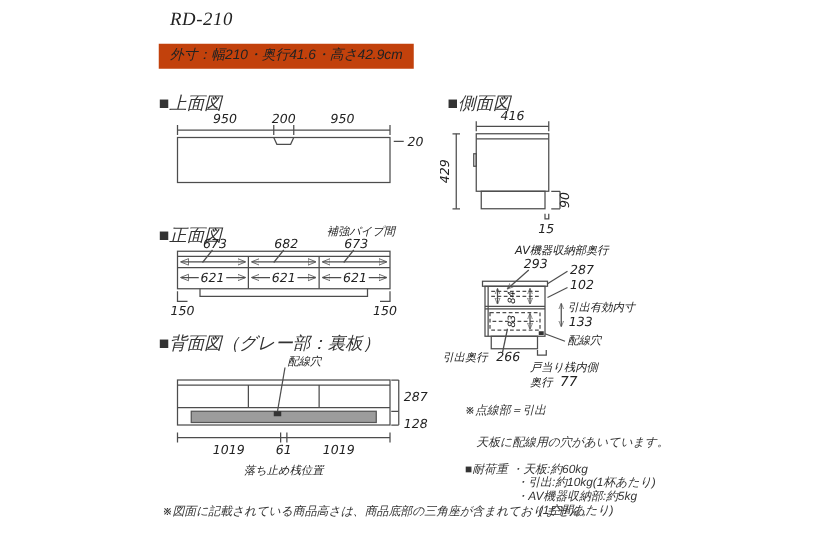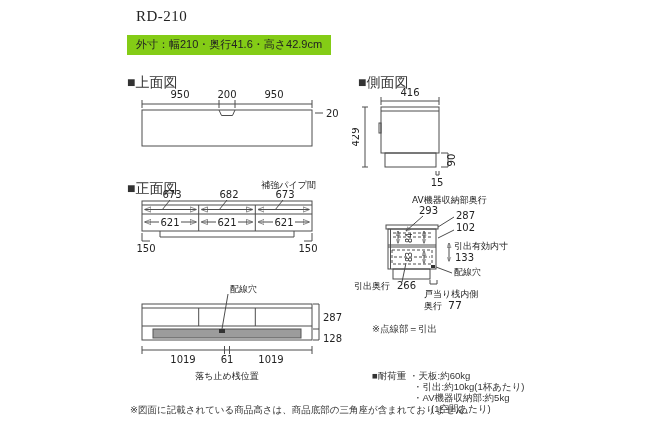--- a/index.html
+++ b/index.html
@@ -1,20 +1,20 @@
 <!DOCTYPE html>
 <html><head>
 <meta charset="utf-8">
 <style>
   html,body{margin:0;padding:0;background:#fff;}
   .page{position:relative;width:664px;height:443px;background:#ffffff;overflow:hidden;
-        font-family:"Liberation Sans","DejaVu Sans",sans-serif;color:#333;}
+        font-family:"Liberation Sans","DejaVu Sans",sans-serif;color:#333;font-style:italic;}
   .title{position:absolute;left:136px;top:8px;font-family:"Liberation Serif","DejaVu Serif",serif;
          font-size:15px;color:#222;letter-spacing:.5px;}
-  .badge{position:absolute;left:127px;top:35px;background:#84cc16;color:#222;
+  .badge{position:absolute;left:127px;top:35px;background:#c2410c;color:#222;
          font-size:11px;line-height:11px;padding:4px 9px 5px;white-space:nowrap;}
   .h{position:absolute;font-size:14px;color:#333;white-space:nowrap;}
   .note{position:absolute;font-size:9.5px;color:#333;white-space:nowrap;line-height:10px;}
   .drw{position:absolute;}
   svg line, svg path, svg rect{stroke:#4d4d4d;stroke-width:1;fill:none;}
   svg rect.gray{fill:#9c9c9c;stroke:#555;}
   svg rect.hole{fill:#333;stroke:none;}
   svg .dash{stroke-dasharray:3 2;}
   svg text{stroke:none;fill:#222;font-family:"DejaVu Sans","Liberation Sans",sans-serif;font-size:10px;}
   svg text.t9{font-size:9px;}
@@ -88,20 +88,21 @@
     <text x="44" y="45.5" text-anchor="middle">621</text>
     <text x="101" y="45.5" text-anchor="middle">621</text>
     <text x="158" y="45.5" text-anchor="middle">621</text>
     <path d="M34,51 V57 H168 V51"></path>
     <path d="M16,53 V61 H24"></path>
     <path d="M186,53 V61 H178"></path>
     <text x="20" y="72" text-anchor="middle">150</text>
     <text x="182" y="72" text-anchor="middle">150</text>
   </svg>
 
+  <div class="h" style="left:127px;top:266px">■背面図（グレー部：裏板）</div>
   <svg class="drw" style="left:126px;top:280px" width="235" height="106">
     <text x="104" y="12" class="t9">配線穴</text>
     <line x1="102" y1="14" x2="96" y2="49"></line>
     <g>
       <rect x="16" y="24" width="170" height="36"></rect>
       <line x1="16" y1="28" x2="186" y2="28"></line>
       <line x1="72.7" y1="28" x2="72.7" y2="46"></line>
       <line x1="129.3" y1="28" x2="129.3" y2="46"></line>
       <line x1="16" y1="46" x2="186" y2="46"></line>
       <rect x="27" y="49" width="148" height="9" class="gray"></rect>
@@ -198,20 +199,21 @@
     <text x="2" y="95" class="t9">引出奥行</text>
     <text x="45" y="95">266</text>
     <line x1="50" y1="88" x2="54" y2="69"></line>
     <path d="M78,86 V90 H85 V86"></path>
     <text x="72" y="103" class="t9">戸当り桟内側</text>
     <text x="72" y="115" class="t9">奥行</text>
     <text x="96" y="115" class="t11">77</text>
   </svg>
 
   <div class="note" style="left:372px;top:324px">※点線部＝引出</div>
+  <div class="note" style="left:381px;top:350px">天板に配線用の穴があいています。</div>
 
   <div class="note" style="left:372px;top:371px">■耐荷重</div>
   <div class="note" style="left:409px;top:371px">・天板:約60kg</div>
   <div class="note" style="left:413px;top:382px">・引出:約10kg(1杯あたり)</div>
   <div class="note" style="left:413px;top:393px">・AV機器収納部:約5kg</div>
   <div class="note" style="left:431px;top:404px">(1空間あたり)</div>
 
   <div class="note" style="left:130px;top:405px">※図面に記載されている商品高さは、商品底部の三角座が含まれておりません。</div>
 
 </div>

